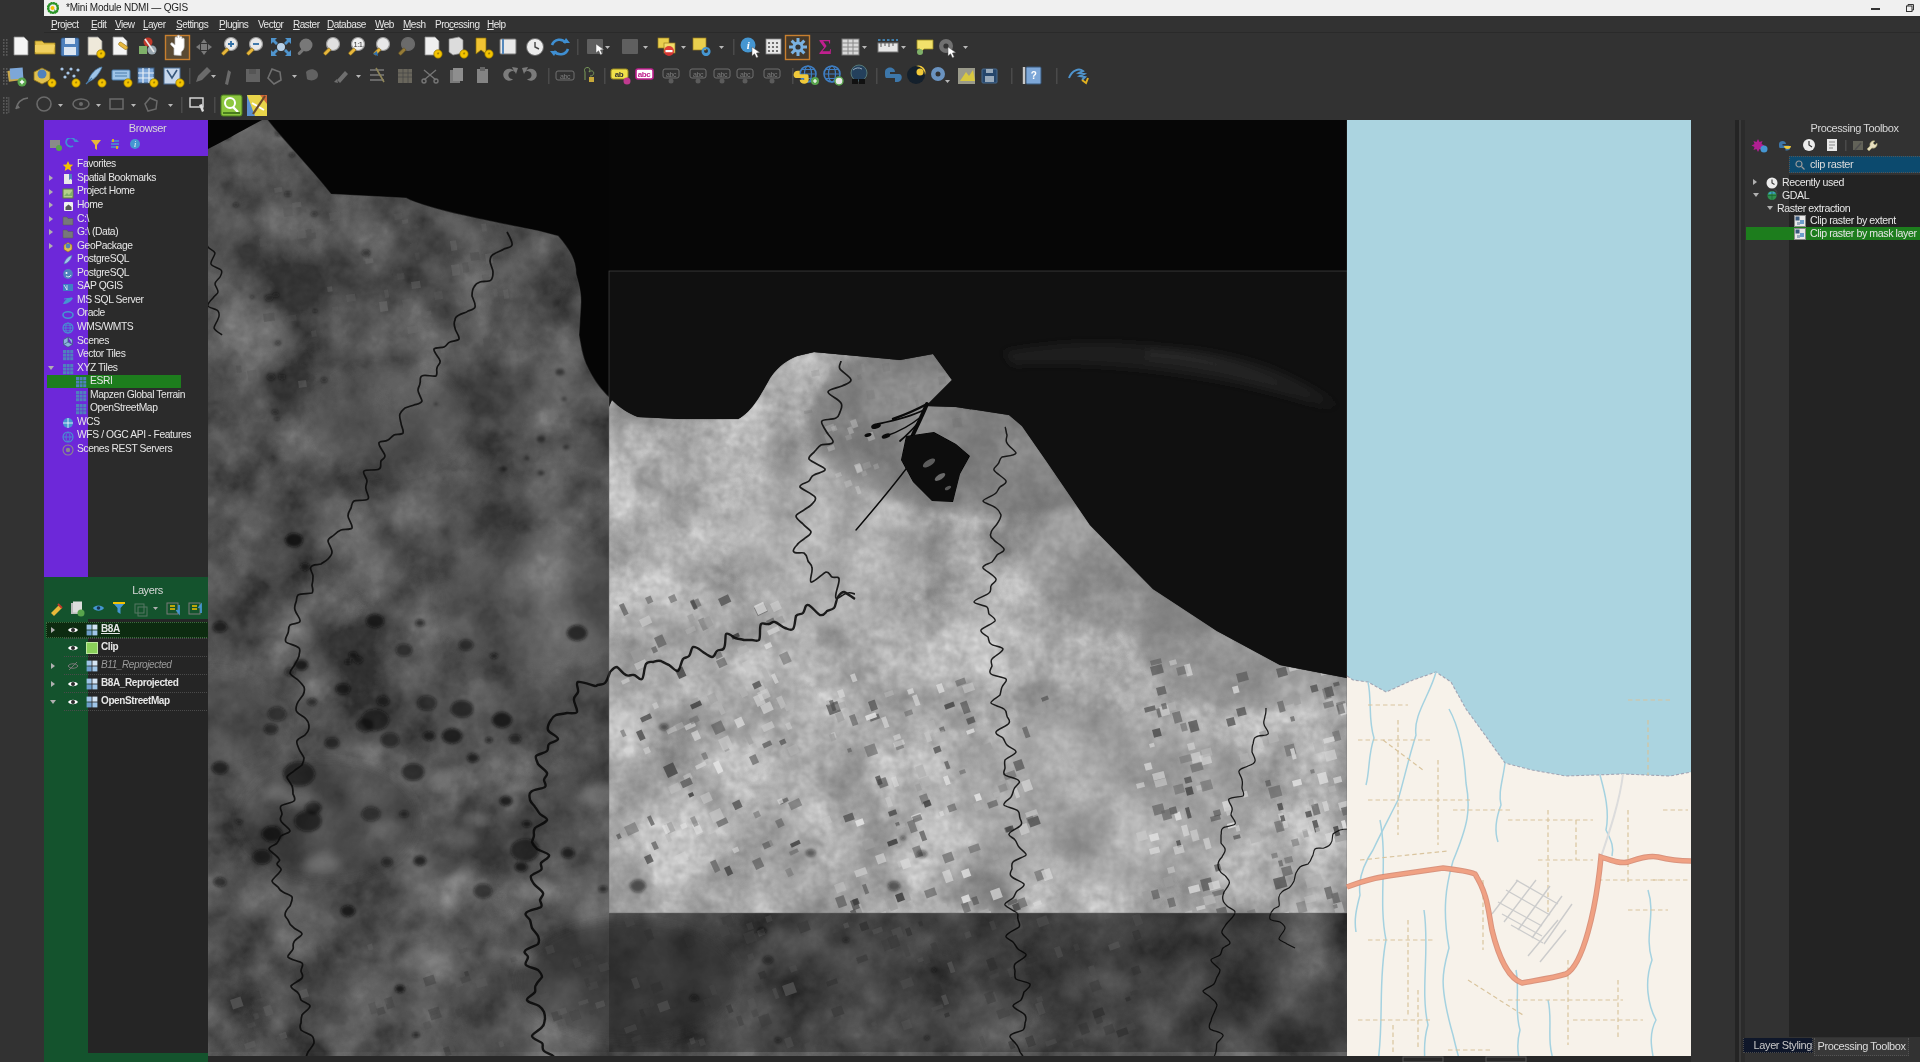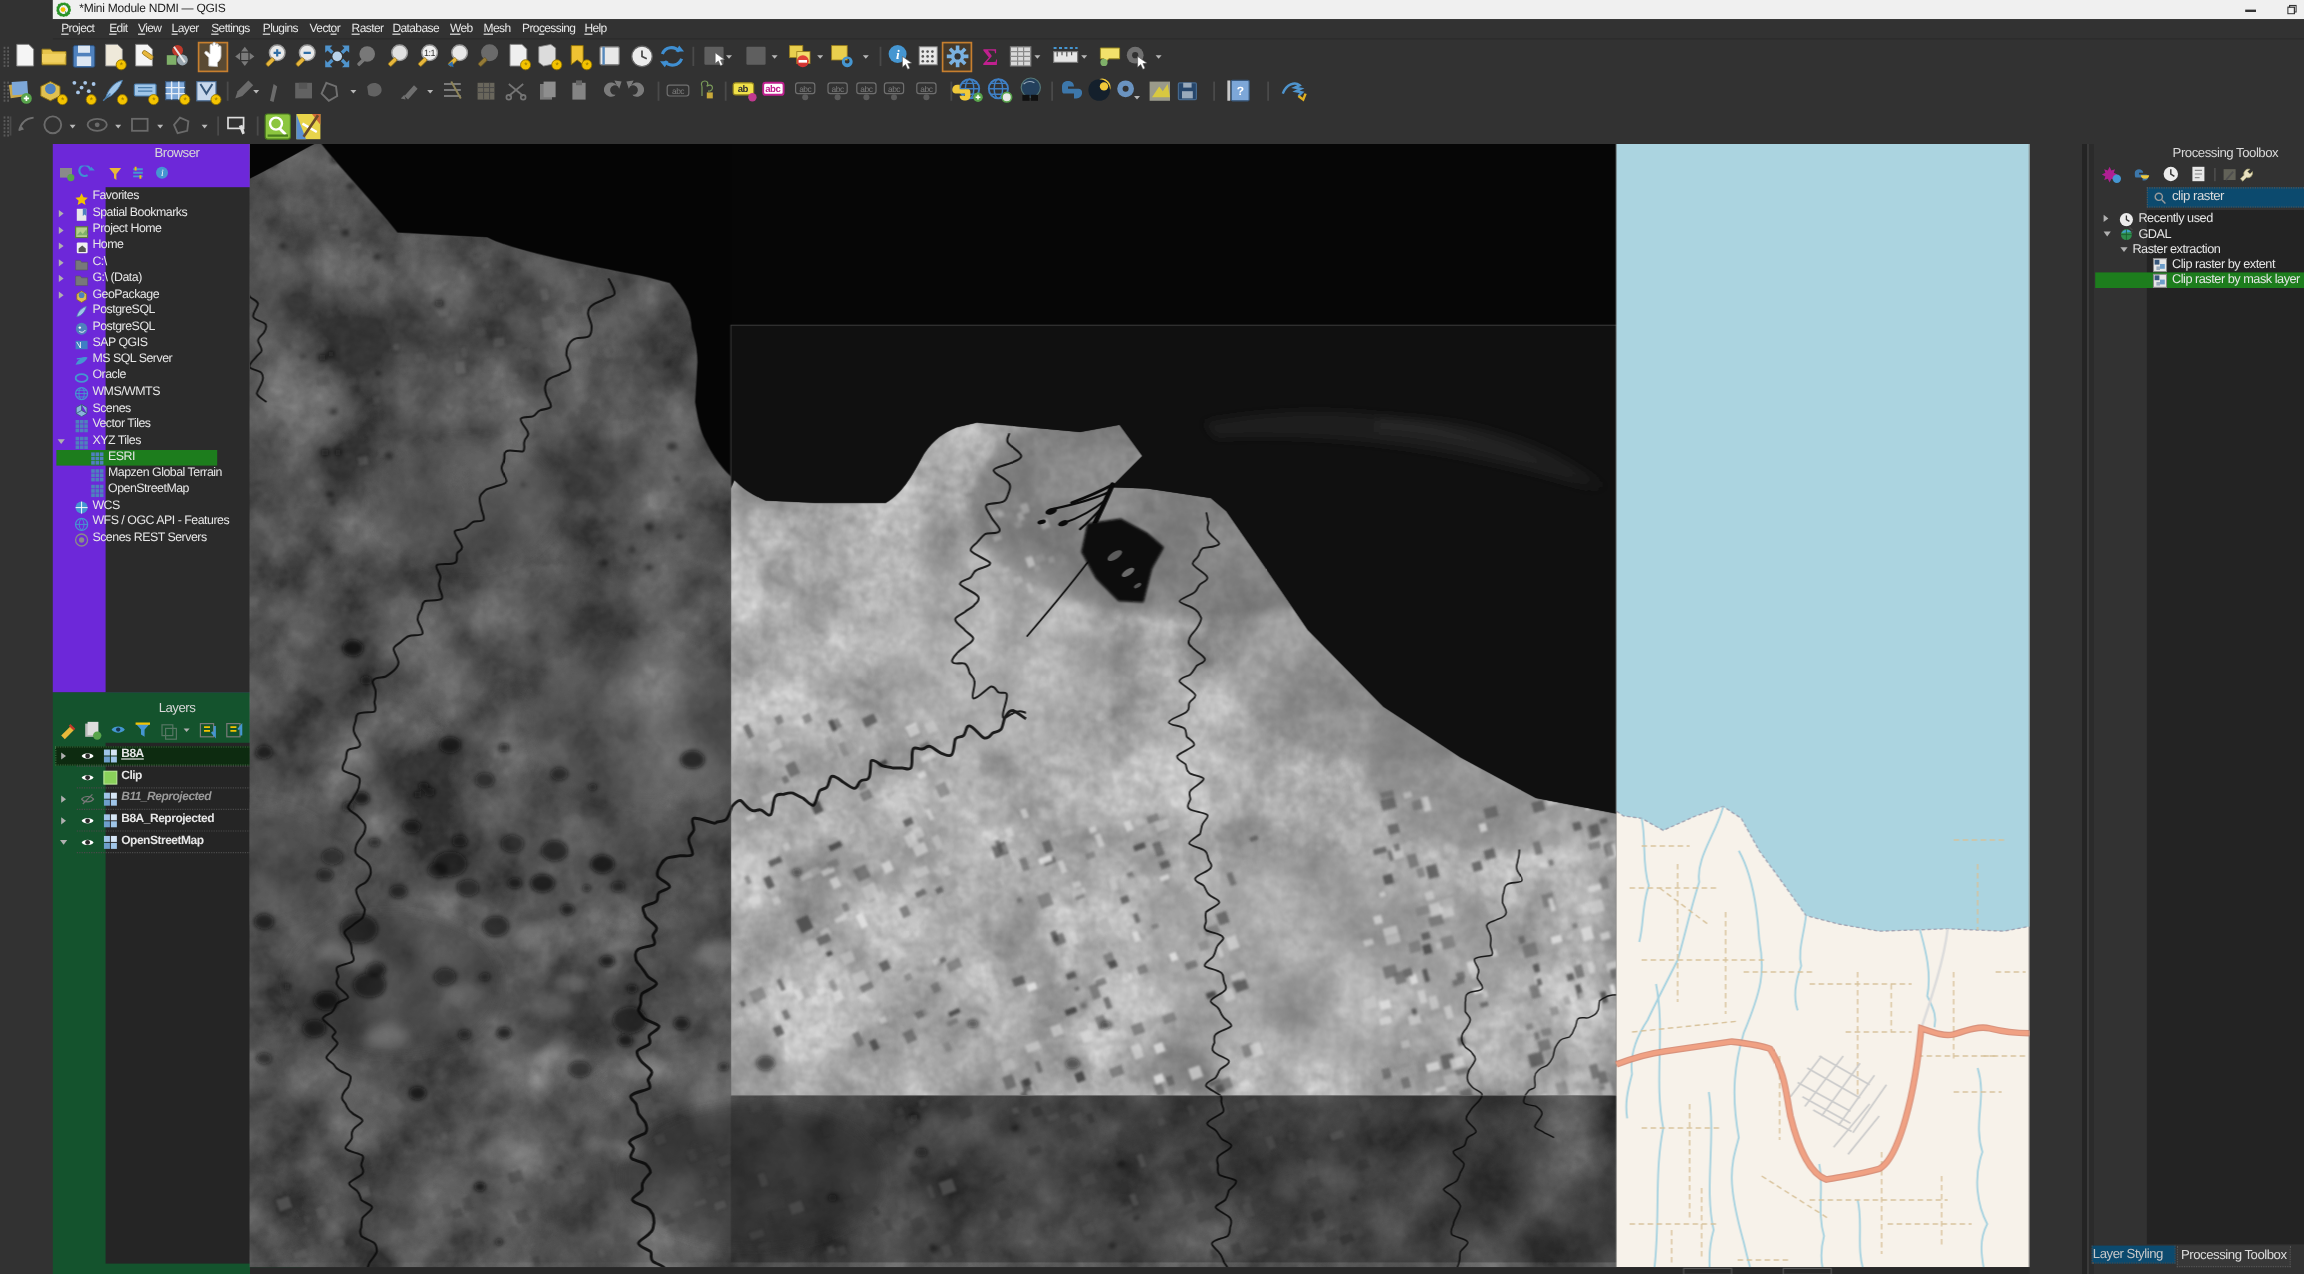--- a/index.html
+++ b/index.html
@@ -649,21 +649,21 @@
       <path d="M2,10 L10,2" stroke="#777" stroke-width="1"></path>
     </svg>
     <svg width="12" height="12" style="position:absolute;left:42px;top:660px">
       <g fill="#9fc5e8">
         <rect x="0.6" y="0.6" width="5" height="5"></rect>
         <rect x="6.4" y="0.6" width="5" height="5" fill="#d5e5f5"></rect>
         <rect x="0.6" y="6.4" width="5" height="5" fill="#6d9ecb"></rect>
         <rect x="6.4" y="6.4" width="5" height="5"></rect>
       </g>
     </svg>
-    <span style="position:absolute;left:57px;top:659px;font-weight:bold;font-style:italic;color:#9a9a9a;">B11_Reprojected</span>
+    <span style="position:absolute;left:57px;top:659px;font-weight:normal;font-style:italic;color:#9a9a9a;">B11_Reprojected</span>
     <div style="position:absolute;left:20px;top:674px;width:185px;border-top:1px dotted #4a4a4a"></div>
     <div class="exp" style="left:7px;top:681px"></div>
     <svg width="12" height="12" style="position:absolute;left:23px;top:678px">
       <path d="M1,6 C3,3 9,3 11,6 C9,9 3,9 1,6z" fill="#fff"></path>
       <circle cx="6" cy="6" r="2" fill="#2a2a2a"></circle>
     </svg>
     <svg width="12" height="12" style="position:absolute;left:42px;top:678px">
       <g fill="#9fc5e8">
         <rect x="0.6" y="0.6" width="5" height="5"></rect>
         <rect x="6.4" y="0.6" width="5" height="5" fill="#d5e5f5"></rect>
@@ -1716,13 +1716,13 @@
     <div style="position:absolute;left:1px;top:107.2px;width:217px;height:13px;background:#1d7d1d"></div>
     <svg width="12" height="12" style="position:absolute;left:49px;top:107.7px">
       <rect x="0.5" y="0.5" width="11" height="11" fill="#e8e8e8" stroke="#888"></rect>
       <rect x="1.5" y="1.5" width="4" height="4" fill="#38587c"></rect>
       <rect x="6" y="5" width="4" height="4" fill="#6d9ecb"></rect>
       <rect x="3" y="7" width="3" height="3" fill="#9ab"></rect>
     </svg>
     <span style="position:absolute;left:65px;top:107.2px;white-space:nowrap">Clip raster by mask layer</span>
   </div>
 
-<div class="abs" style="left:1699px;top:1038px;width:70px;height:15px;background:#0c4a6e;border:1px dotted #4a4a4a;border-top:none;color:#c8c8c8;text-align:left;padding-top:1px">Layer Styling</div>
+<div class="abs" style="left:1699px;top:1038px;width:70px;height:15px;background:#0f172a;border:1px dotted #4a4a4a;border-top:none;color:#c8c8c8;text-align:right;padding-top:1px">Layer Styling</div>
 <div class="abs" style="left:1770px;top:1038px;width:95px;height:18px;background:#383838;border:1px dotted #555;border-top:none;color:#dcdcdc;text-align:center;padding-top:2px">Processing Toolbox</div>
 </body></html>

